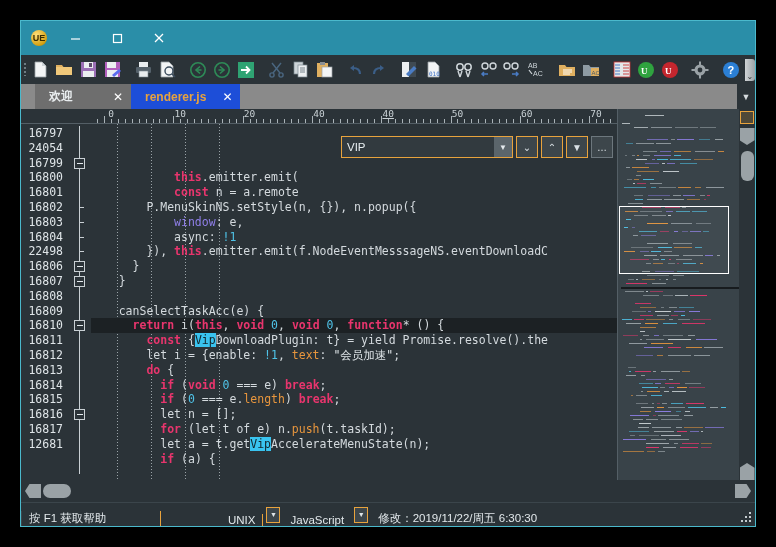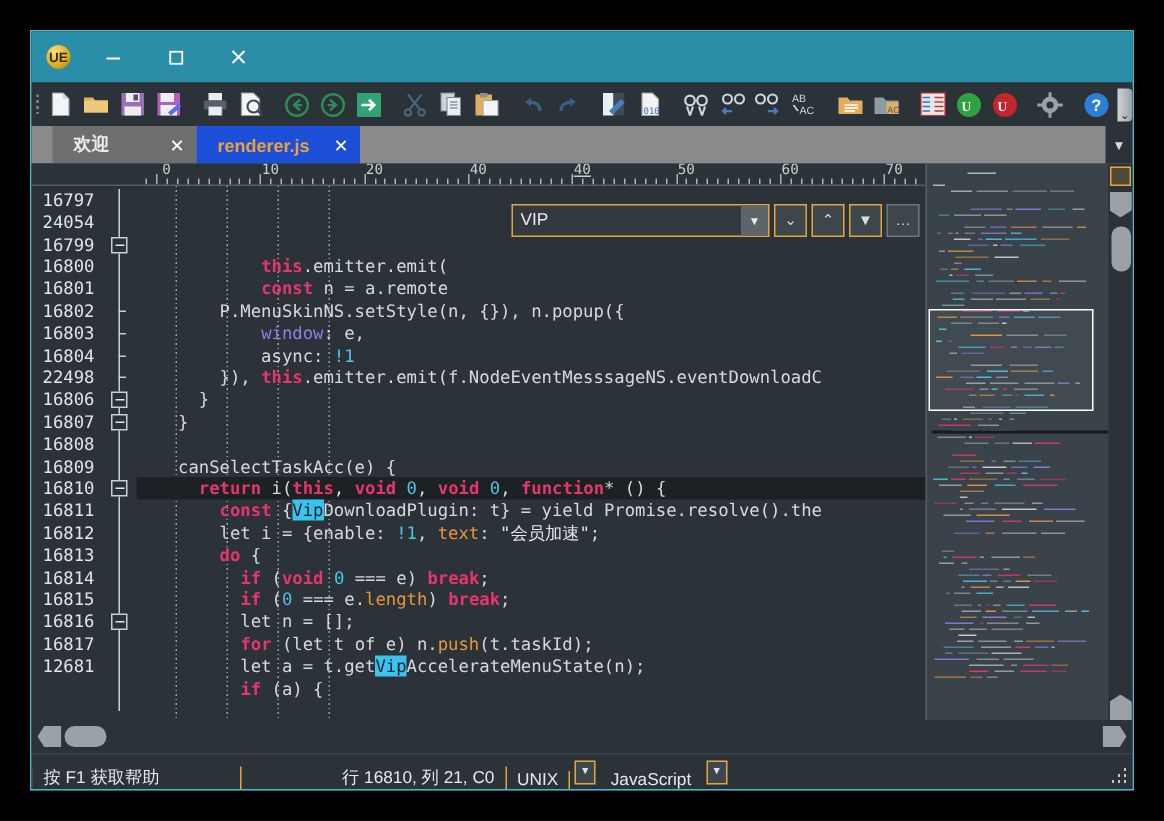--- a/index.html
+++ b/index.html
@@ -1013,22 +1013,22 @@
       <div class="hs-btn left"></div>
       <div class="hs-thumb"></div>
       <div class="hs-gap"></div>
       <div class="hs-btn right"></div>
     </div>
   </div>
 
   <div class="statusbar">
     <div class="sb-cell first" style="width:140px">按 F1 获取帮助</div>
     <div class="sb-cell" style="width:60px"></div>
-    <div class="sb-cell">行 16810, 列 21, C0</div>
     <div class="sb-cell">UNIX</div>
     <div class="sb-drop">▼</div>
     <div class="sb-cell noborder">JavaScript</div>
     <div class="sb-drop">▼</div>
+    <div class="sb-cell noborder">修改：2019/11/22/周五 6:30:30</div>
     <div class="sb-spacer"></div>
     <div class="sb-grip"></div>
   </div>
 
 </div>
 
 </body></html>

